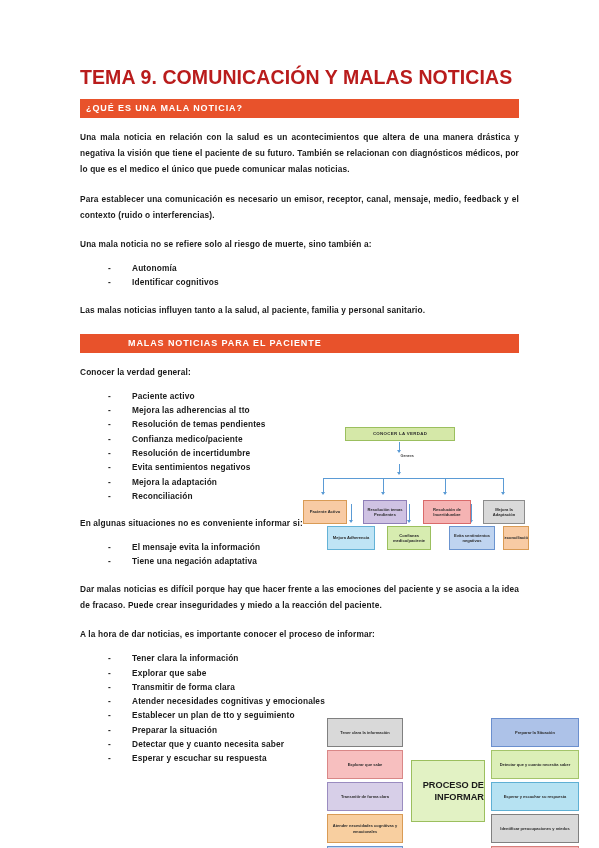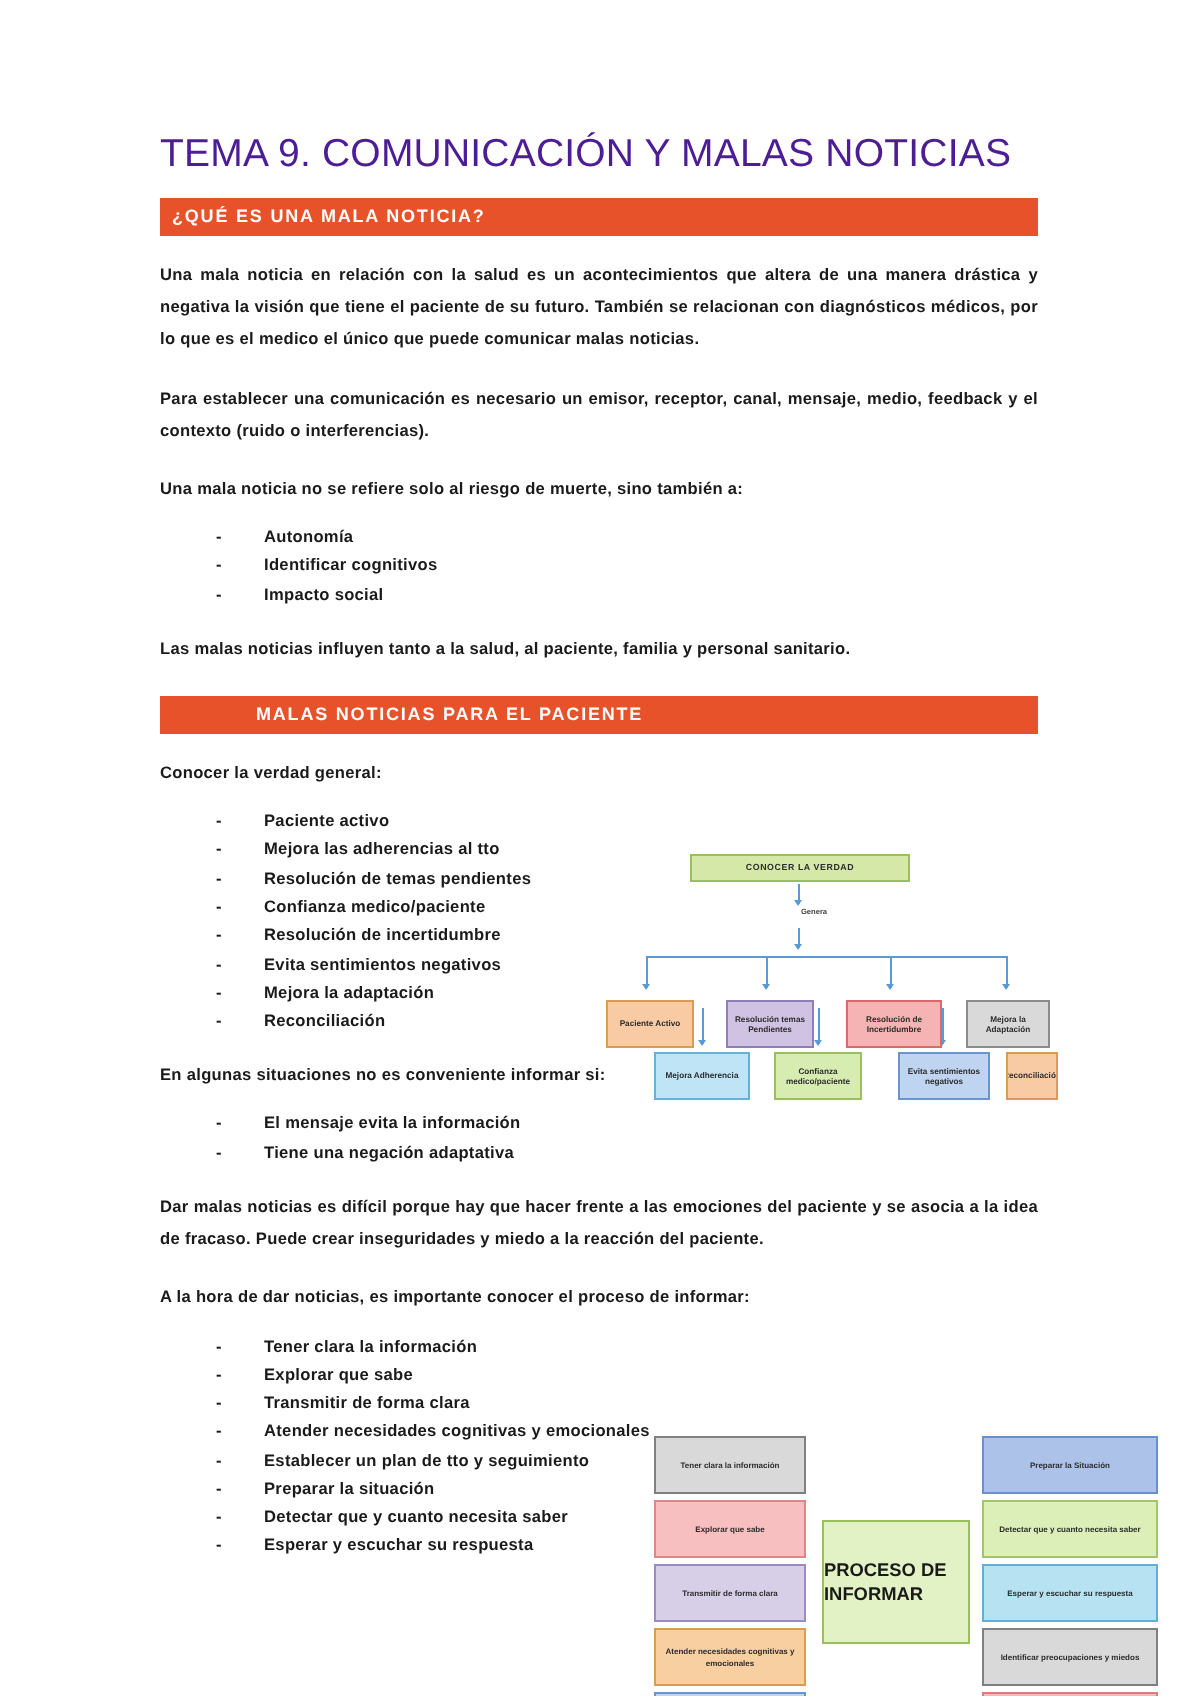--- a/index.html
+++ b/index.html
@@ -8,22 +8,22 @@
     width: 599px; height: 848px;
     background:#ffffff;
     font-family: "Liberation Sans", sans-serif;
     color:#1a1a1a;
     overflow:hidden;
   }
   .page { position:relative; width:599px; height:848px; padding:0 80px; }
 
   .doc-title {
     font-size: 19.5px;
-    font-weight: 400;
-    color:#4c1d95;
+    font-weight: 700;
+    color:#b91c1c;
     letter-spacing:0.1px;
     margin: 66px 0 10px 0;
     white-space: nowrap;
   }
 
   .sec-bar {
     background:#E8522B;
     color:#ffffff;
     font-size: 9px;
     font-weight: 600;
@@ -125,41 +125,40 @@
   .r1b { top:2px;   background:#adc2e8; border-color:#6b8fce; }
   .r2b { top:34px;  background:#dcefb8; border-color:#a3c46a; }
   .r3b { top:66px;  background:#b6e2f2; border-color:#5fb0d4; }
   .r4b { top:98px;  background:#d9d9d9; border-color:#808080; }
   .r5b { top:130px; background:#f7b9b9; border-color:#d97d7d; }
 
   .d2center {
     position:absolute; left:86px; top:44px; width:74px; height:62px;
     background:#e2f2c4; border:1.1px solid #9bbf5e;
     display:flex; align-items:center; justify-content:center;
-    text-align:left; font-size:9.2px; font-weight:700; color:#1a1a1a;
+    text-align:right; font-size:9.2px; font-weight:700; color:#1a1a1a;
     line-height:1.35;
   }
 </style>
 </head>
 <body>
 
 <div class="page">
 
   <h1 class="doc-title">TEMA 9. COMUNICACIÓN Y MALAS NOTICIAS</h1>
 
   <div class="sec-bar">¿QUÉ ES UNA MALA NOTICIA?</div>
 
   <p class="para">Una mala noticia en relación con la salud es un acontecimientos que altera de una manera drástica y negativa la visión que tiene el paciente de su futuro. También se relacionan con diagnósticos médicos, por lo que es el medico el único que puede comunicar malas noticias.</p>
   <p class="para">Para establecer una comunicación es necesario un emisor, receptor, canal, mensaje, medio, feedback y el contexto (ruido o interferencias).</p>
   <p class="para tight">Una mala noticia no se refiere solo al riesgo de muerte, sino también a:</p>
 
   <ul class="dashlist">
     <li>Autonomía</li>
     <li>Identificar cognitivos</li>
-    <li>Impacto social</li>
   </ul>
 
   <p class="para">Las malas noticias influyen tanto a la salud, al paciente, familia y personal sanitario.</p>
 
   <div class="sec-bar sec2">MALAS NOTICIAS PARA EL PACIENTE</div>
 
   <p class="para tight">Conocer la verdad general:</p>
 
   <ul class="dashlist">
     <li>Paciente activo</li>

